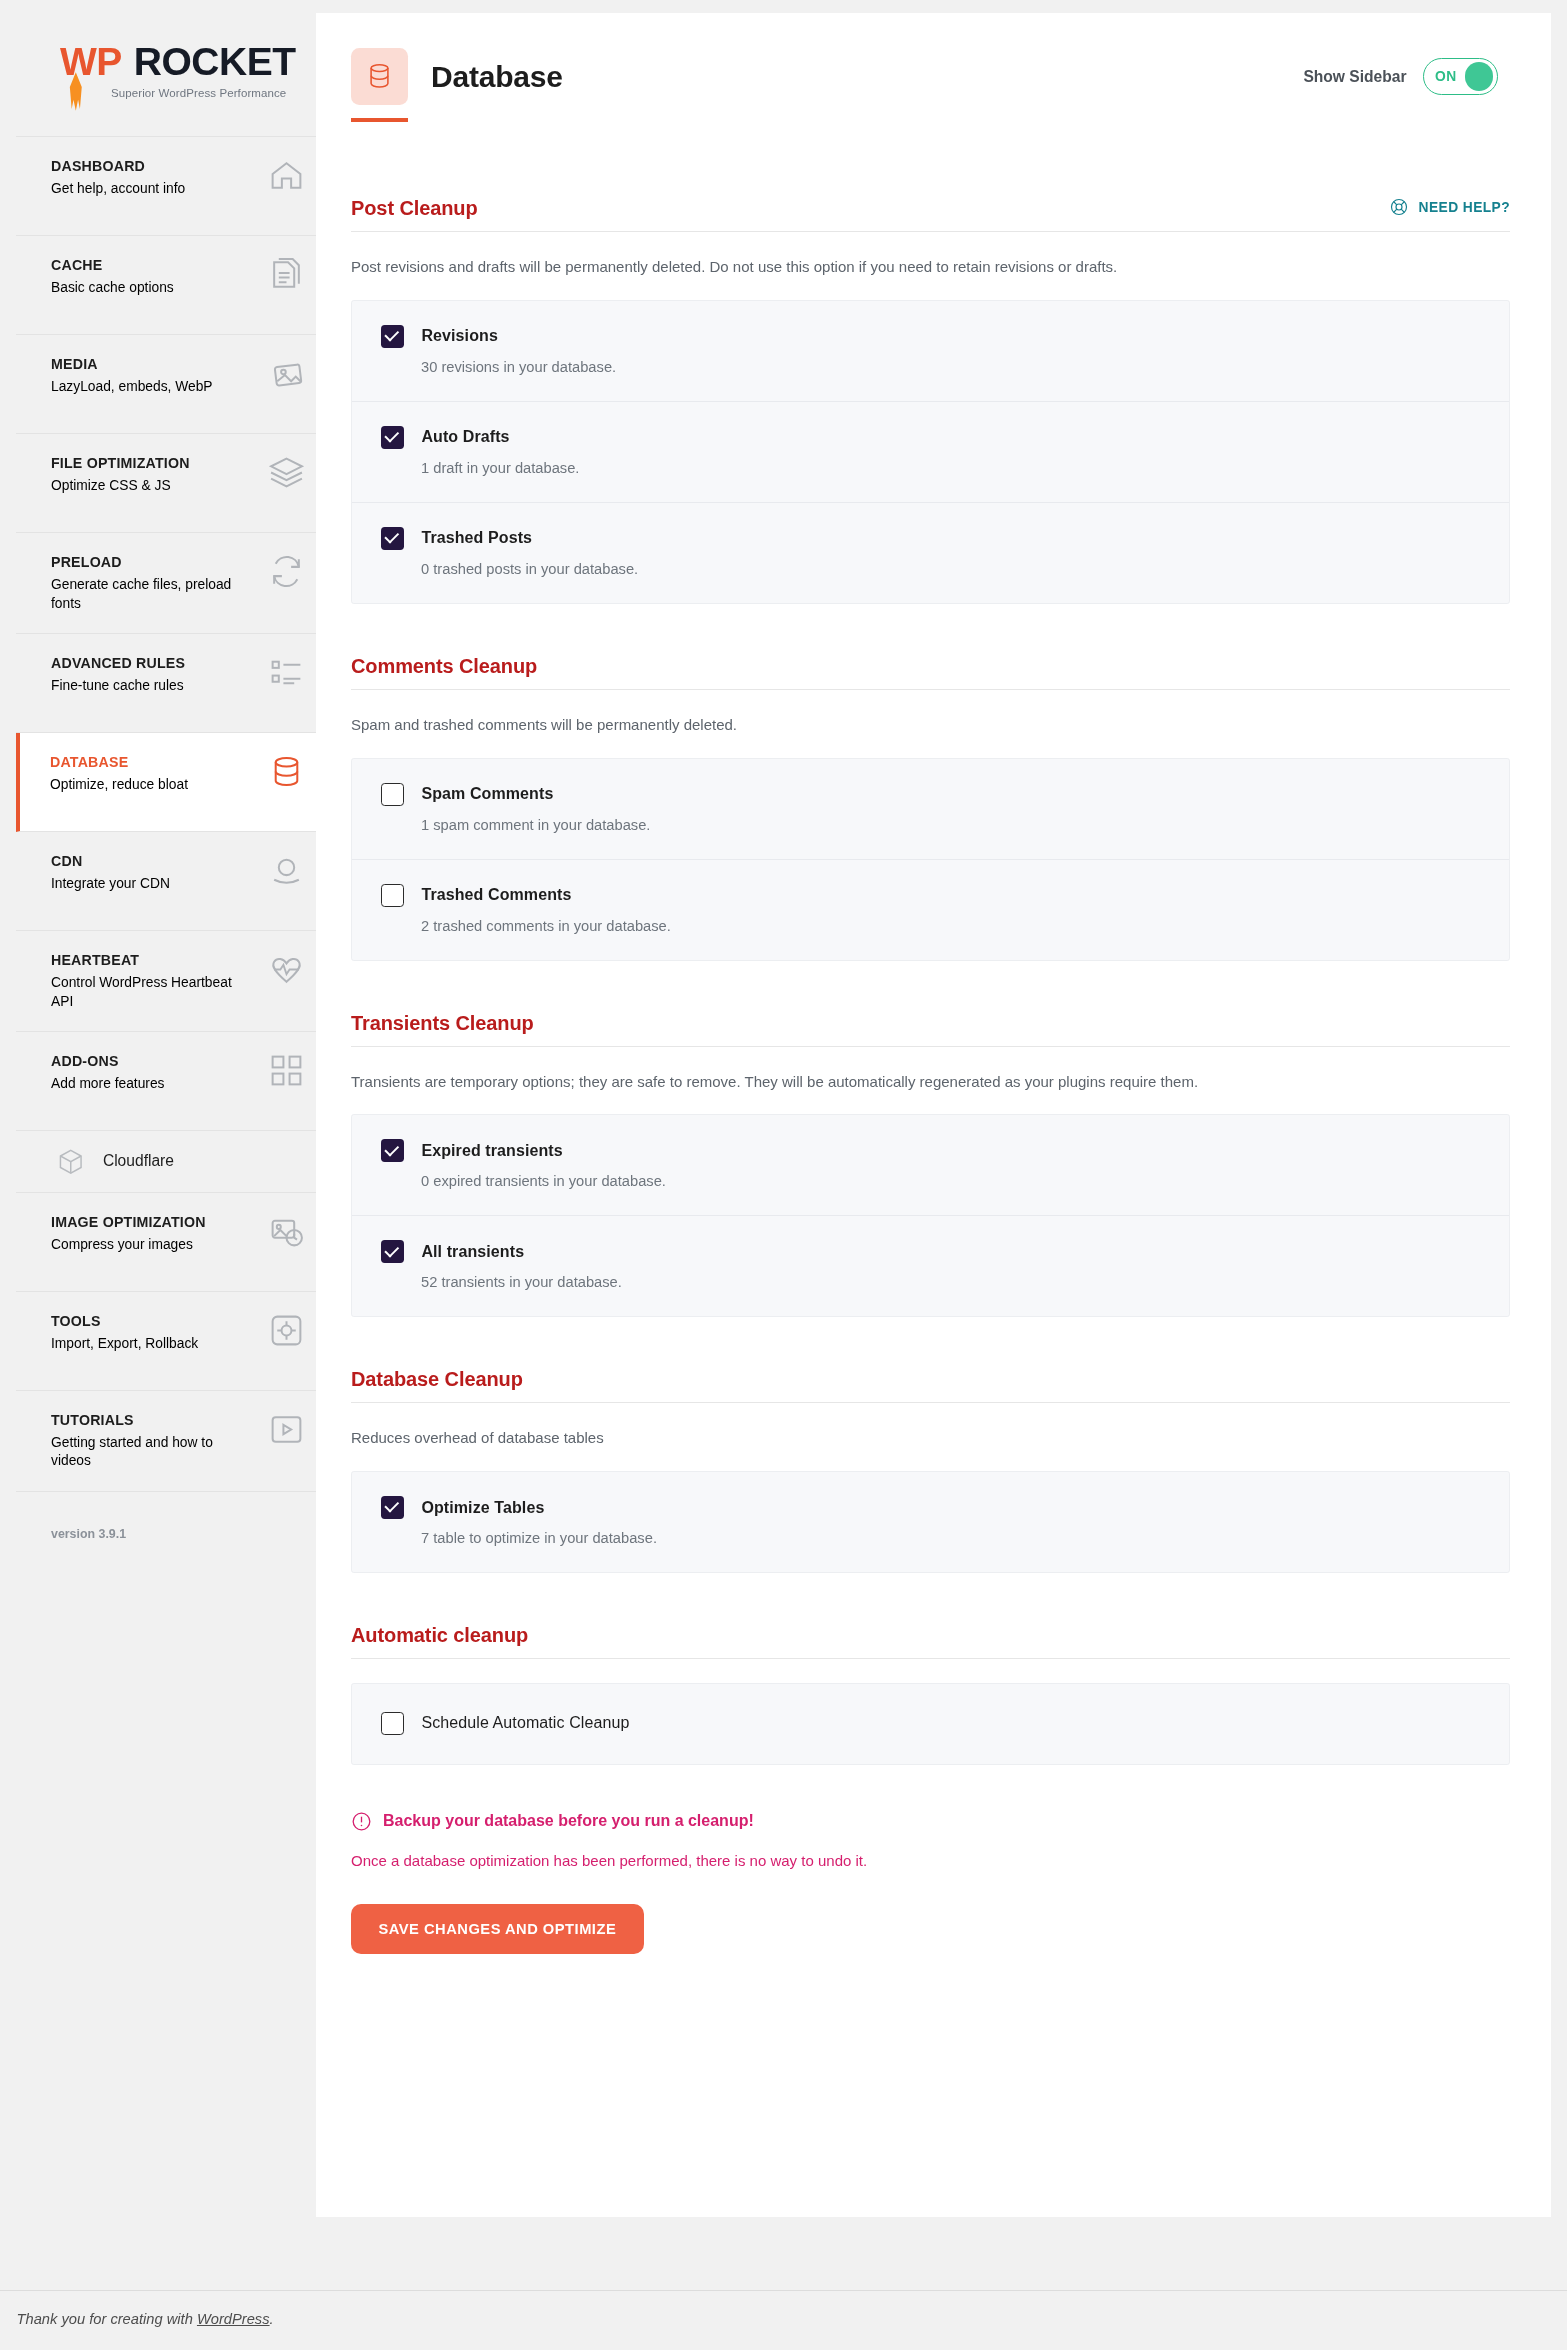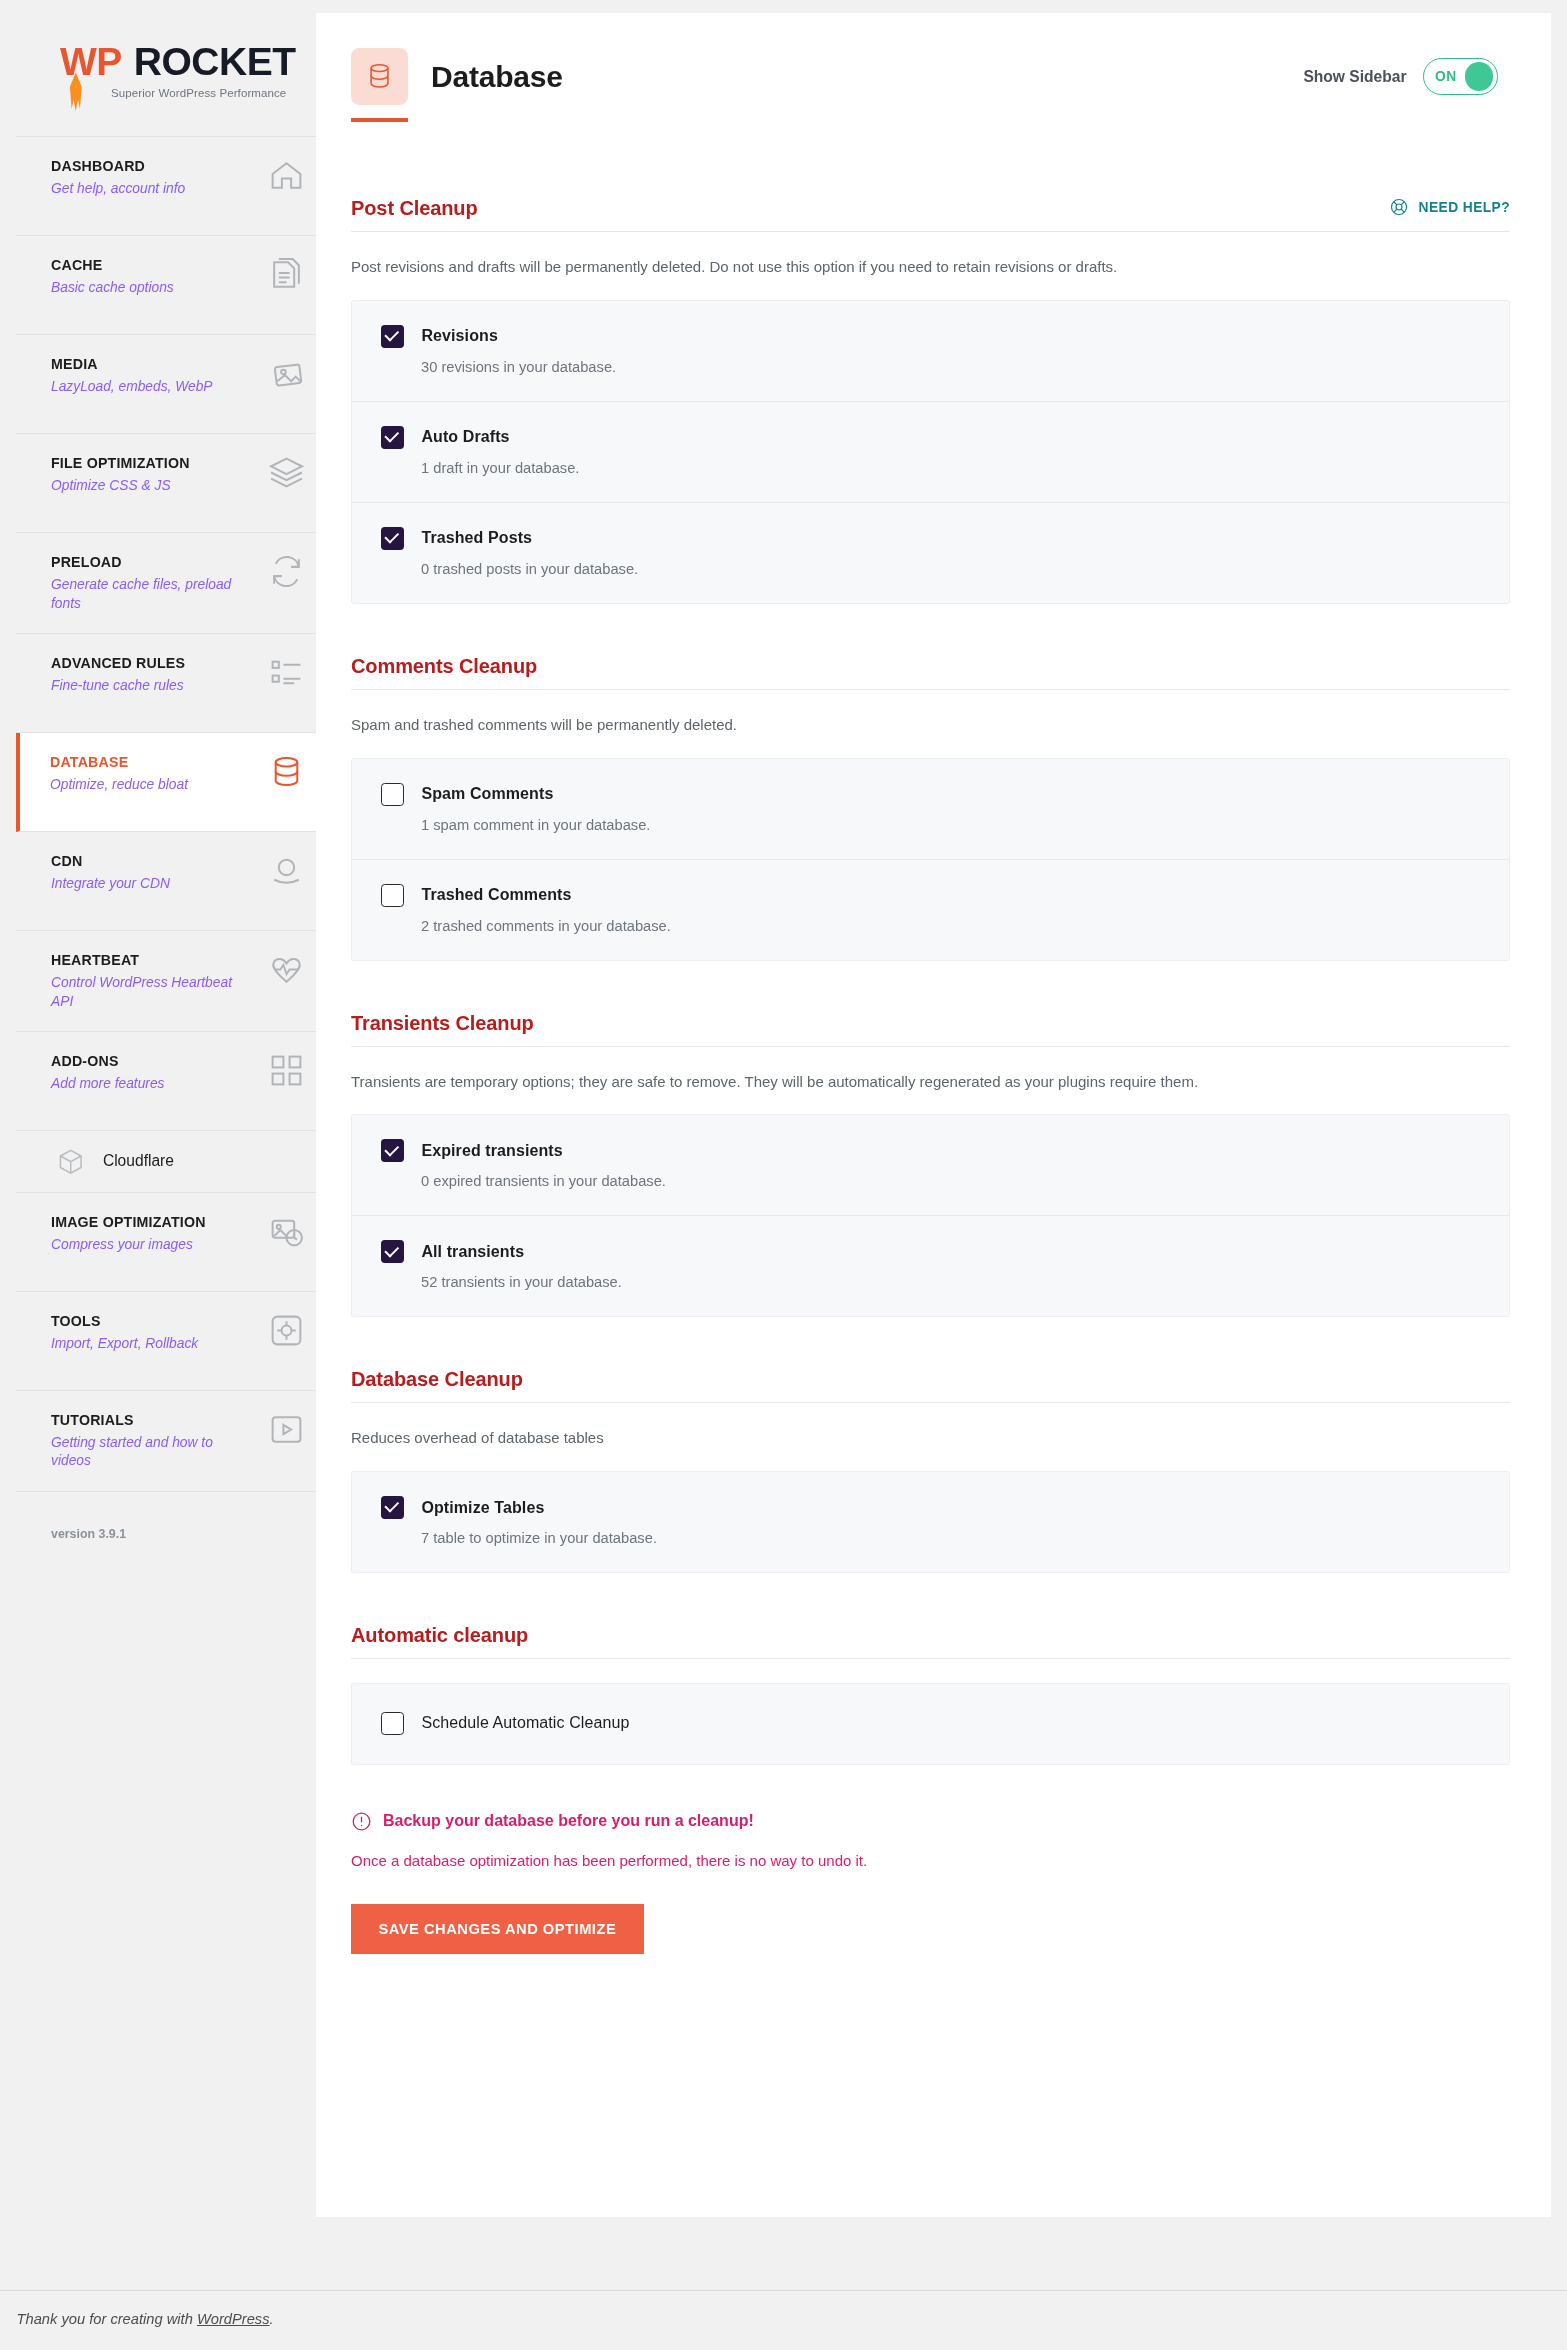--- a/index.html
+++ b/index.html
@@ -72,24 +72,23 @@
   .nav-item .txt { max-width: 188px; }
   .nav-title {
     font-size: 14.2px;
     font-weight: 700;
     color: #1d1d1d;
     letter-spacing: 0.2px;
     line-height: 1.3;
   }
   .nav-sub {
     font-size: 13.8px;
-    color: #8b5cf6;
+    color: #000000;
     margin-top: 4.6px;
     line-height: 1.33;
-    font-style: italic;
   }
   .nav-item.active {
     background: #ffffff;
     border-left: 4.6px solid #e8562f;
     padding-left: 30px;
   }
   .nav-item.active .nav-title { color: #e8562f; }
   .nav-icon { width: 37px; height: 37px; flex-shrink: 0; opacity: .62; }
   .nav-item.active .nav-icon { opacity: 1; }
 
@@ -265,21 +264,21 @@
   .save-btn {
     margin-top: 35px;
     display: inline-block;
     background: #ef6144;
     color: #fff;
     font-size: 14.7px;
     font-weight: 700;
     letter-spacing: 0.5px;
     padding: 17.4px 27.5px;
     border: none;
-    border-radius: 0;
+    border-radius: 10px;
     cursor: pointer;
     font-family: "Liberation Sans", sans-serif;
   }
 
   .footer {
     position: absolute;
     left: 0; bottom: 0;
     width: 1568px;
     padding: 20px 0 24px 16.5px;
     border-top: 0.9px solid #dcdcdc;

